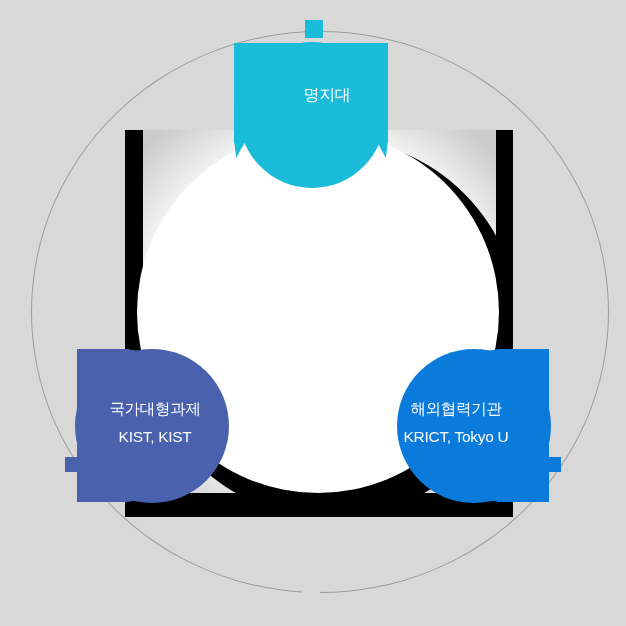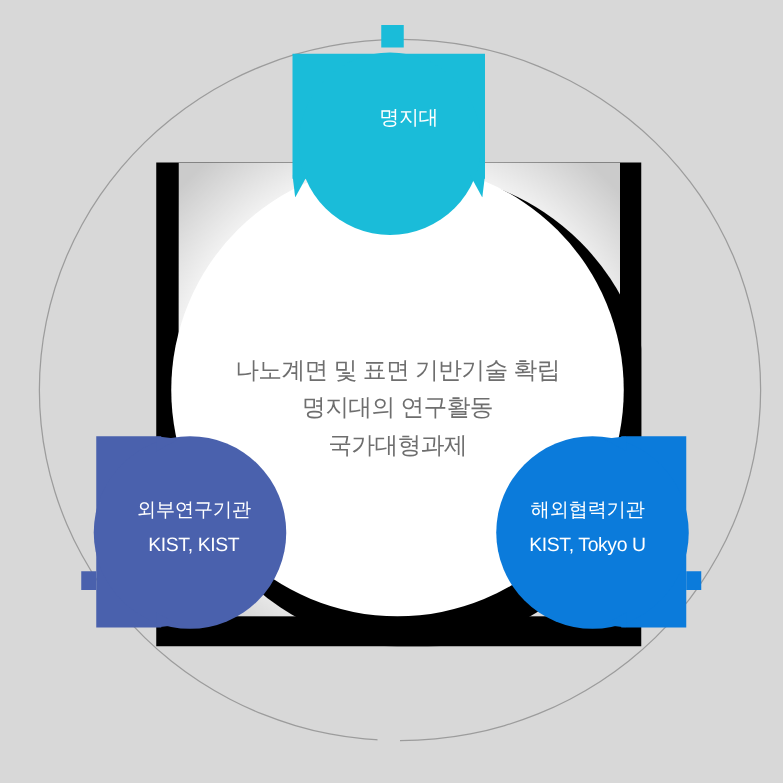--- a/index.html
+++ b/index.html
@@ -88,64 +88,59 @@
 
   
   .c-right{background:var(--badge-right);}
   .right-tab{left:549px;top:457px;width:12px;height:15px;z-index:5;}
   .right-body{left:497px;top:349px;width:52px;height:153px;z-index:4;}
   .right-bulge{left:397px;top:349px;width:154px;height:154px;z-index:4;}
   .right-tail-t{left:483px;top:349px;width:18px;height:12px;z-index:4;
     clip-path:polygon(100% 0,0 18%,100% 100%);}
   .right-tail-b{left:483px;top:490px;width:18px;height:12px;z-index:4;
     clip-path:polygon(100% 0,0 82%,100% 100%);}
-  .right-txt{left:382px;top:395px;width:176px;font-size:15.5px;line-height:28px;}
+  .right-txt{left:368px;top:395px;width:176px;font-size:15.5px;line-height:28px;}
 </style>
 </head>
 <body>
 
 <div class="stage">
 
   <div class="ring"></div>
   <div class="ring-gap"></div>
 
   <div class="square">
     <div class="gray-panel"></div>
     <div class="shadow-circle"></div>
     <div class="main-circle"></div>
   </div>
 
-  <div class="center-text">
-    <div>나노계면 및 표면 기반기술 확립</div>
-    <div>명지대의 연구활동</div>
-    <div>국가대형과제</div>
-  </div>
 
   <div class="piece c-top top-tab"></div>
   <div class="piece c-top top-body"></div>
   <div class="piece c-top round top-bulge"></div>
   <div class="piece c-top top-tail-l"></div>
   <div class="piece c-top top-tail-r"></div>
   <div class="badge-txt top-txt">
     <div>명지대</div>
   </div>
 
   <div class="piece c-left left-tab"></div>
   <div class="piece c-left left-body"></div>
   <div class="piece c-left round left-bulge"></div>
   <div class="piece c-left left-tail-t"></div>
   <div class="piece c-left left-tail-b"></div>
   <div class="badge-txt left-txt">
-    <div>외부연구기관</div>
+    <div>국가대형과제</div>
     <div>KIST, KIST</div>
   </div>
 
   <div class="piece c-right right-tab"></div>
   <div class="piece c-right right-body"></div>
   <div class="piece c-right round right-bulge"></div>
   <div class="piece c-right right-tail-t"></div>
   <div class="piece c-right right-tail-b"></div>
   <div class="badge-txt right-txt">
     <div>해외협력기관</div>
-    <div>KIST, Tokyo U</div>
+    <div>KRICT, Tokyo U</div>
   </div>
 
 </div>
 
 </body></html>

